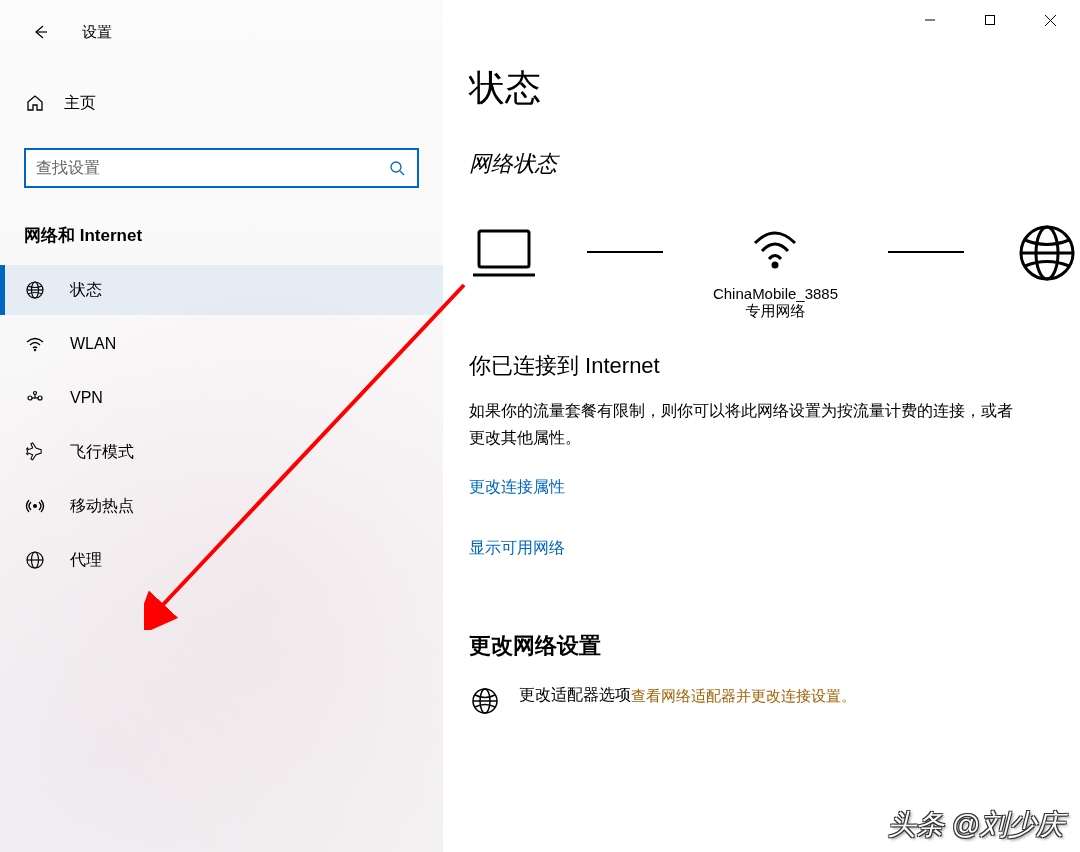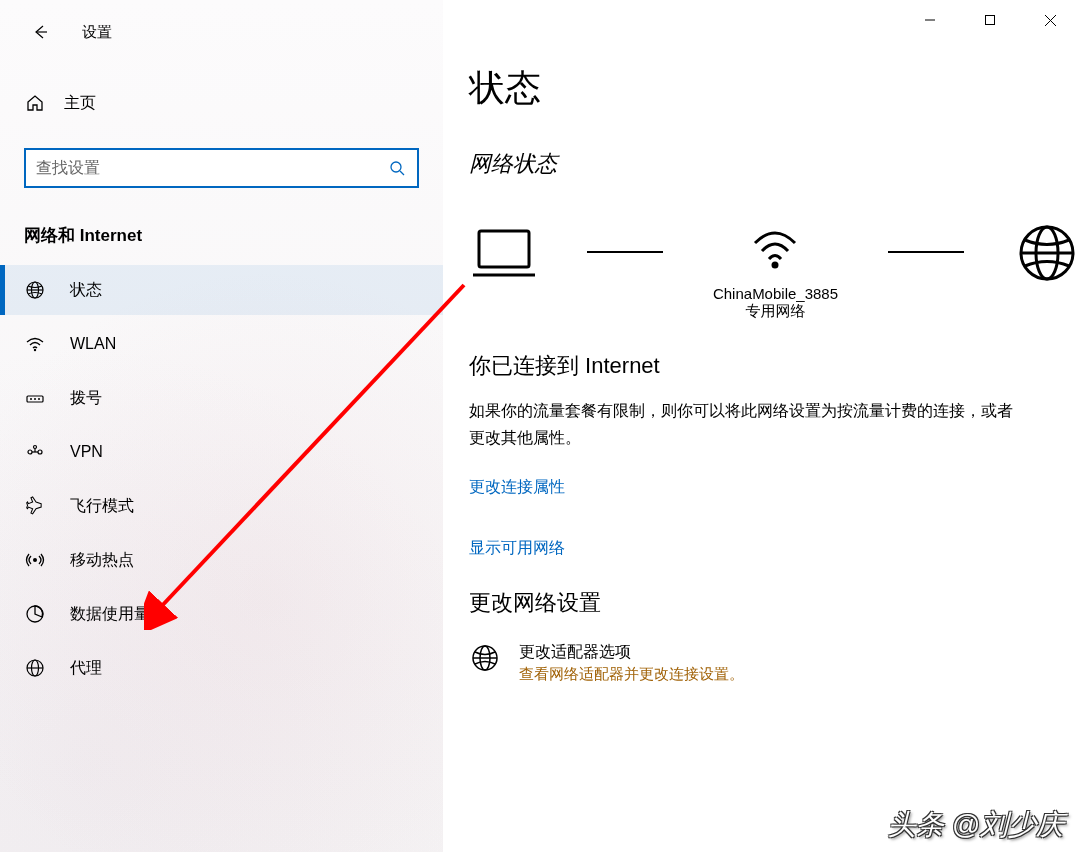--- a/index.html
+++ b/index.html
@@ -204,42 +204,42 @@
     }
     .link {
       font-size: 16px;
       color: #0067c0;
       margin-top: 26px;
       display: inline-block;
       cursor: pointer;
     }
     .change-settings-heading {
       font-size: 22px;
-      font-weight: 400;
-      margin-top: 29px;
+      font-weight: 700;
+      margin-top: 72px;
       color: #000;
     }
     .setting-option {
       display: flex;
       align-items: flex-start;
       margin-top: 24px;
       cursor: pointer;
     }
     .setting-option-icon {
       width: 32px;
       height: 32px;
       display: flex;
       align-items: center;
       justify-content: center;
       margin-right: 18px;
       flex-shrink: 0;
     }
     .setting-option-text {
       display: flex;
-      flex-direction: column;
+      flex-direction: row;
     }
     .setting-option-title {
       font-size: 16px;
       color: #000;
     }
     .setting-option-desc {
       font-size: 15px;
       color: #a16207;
       margin-top: 2px;
     }
@@ -324,31 +324,20 @@
       <svg width="20" height="20" viewBox="0 0 20 20">
         <path d="M 2 8 Q 10 1 18 8" stroke="#000" stroke-width="1.3" fill="none"></path>
         <path d="M 5 11 Q 10 6 15 11" stroke="#000" stroke-width="1.3" fill="none"></path>
         <path d="M 8 14 Q 10 12 12 14" stroke="#000" stroke-width="1.3" fill="none"></path>
         <circle cx="10" cy="16" r="1.2" fill="#000"></circle>
       </svg>
     </div>
     <div class="nav-label">WLAN</div>
   </div>
 
-  <div class="nav-item">
-    <div class="nav-icon">
-      <svg width="20" height="20" viewBox="0 0 20 20">
-        <rect x="2" y="8" width="16" height="6" rx="1" stroke="#000" stroke-width="1.2" fill="none"></rect>
-        <circle cx="6" cy="11" r="1" fill="#000"></circle>
-        <circle cx="10" cy="11" r="1" fill="#000"></circle>
-        <circle cx="14" cy="11" r="1" fill="#000"></circle>
-      </svg>
-    </div>
-    <div class="nav-label">拨号</div>
-  </div>
 
   <div class="nav-item">
     <div class="nav-icon">
       <svg width="20" height="20" viewBox="0 0 20 20">
         <circle cx="5" cy="10" r="2" stroke="#000" stroke-width="1.2" fill="none"></circle>
         <circle cx="15" cy="10" r="2" stroke="#000" stroke-width="1.2" fill="none"></circle>
         <line x1="7" y1="10" x2="13" y2="10" stroke="#000" stroke-width="1.2"></line>
         <circle cx="10" cy="5" r="1.5" stroke="#000" stroke-width="1.2" fill="none"></circle>
         <line x1="10" y1="6.5" x2="10" y2="10" stroke="#000" stroke-width="1.2"></line>
       </svg>
@@ -371,29 +360,20 @@
         <circle cx="10" cy="10" r="2" fill="#000"></circle>
         <path d="M 6 6 Q 2 10 6 14" stroke="#000" stroke-width="1.3" fill="none"></path>
         <path d="M 14 6 Q 18 10 14 14" stroke="#000" stroke-width="1.3" fill="none"></path>
         <path d="M 4 4 Q -1 10 4 16" stroke="#000" stroke-width="1.3" fill="none"></path>
         <path d="M 16 4 Q 21 10 16 16" stroke="#000" stroke-width="1.3" fill="none"></path>
       </svg>
     </div>
     <div class="nav-label">移动热点</div>
   </div>
 
-  <div class="nav-item">
-    <div class="nav-icon">
-      <svg width="20" height="20" viewBox="0 0 20 20">
-        <circle cx="10" cy="10" r="8" stroke="#000" stroke-width="1.3" fill="none"></circle>
-        <path d="M 10 2 A 8 8 0 0 1 17 13 L 10 10 Z" fill="none" stroke="#000" stroke-width="1.3"></path>
-      </svg>
-    </div>
-    <div class="nav-label">数据使用量</div>
-  </div>
 
   <div class="nav-item">
     <div class="nav-icon">
       <svg width="20" height="20" viewBox="0 0 20 20">
         <circle cx="10" cy="10" r="8" stroke="#000" stroke-width="1.2" fill="none"></circle>
         <ellipse cx="10" cy="10" rx="3.5" ry="8" stroke="#000" stroke-width="1.2" fill="none"></ellipse>
         <line x1="2" y1="10" x2="18" y2="10" stroke="#000" stroke-width="1.2"></line>
       </svg>
     </div>
     <div class="nav-label">代理</div>

